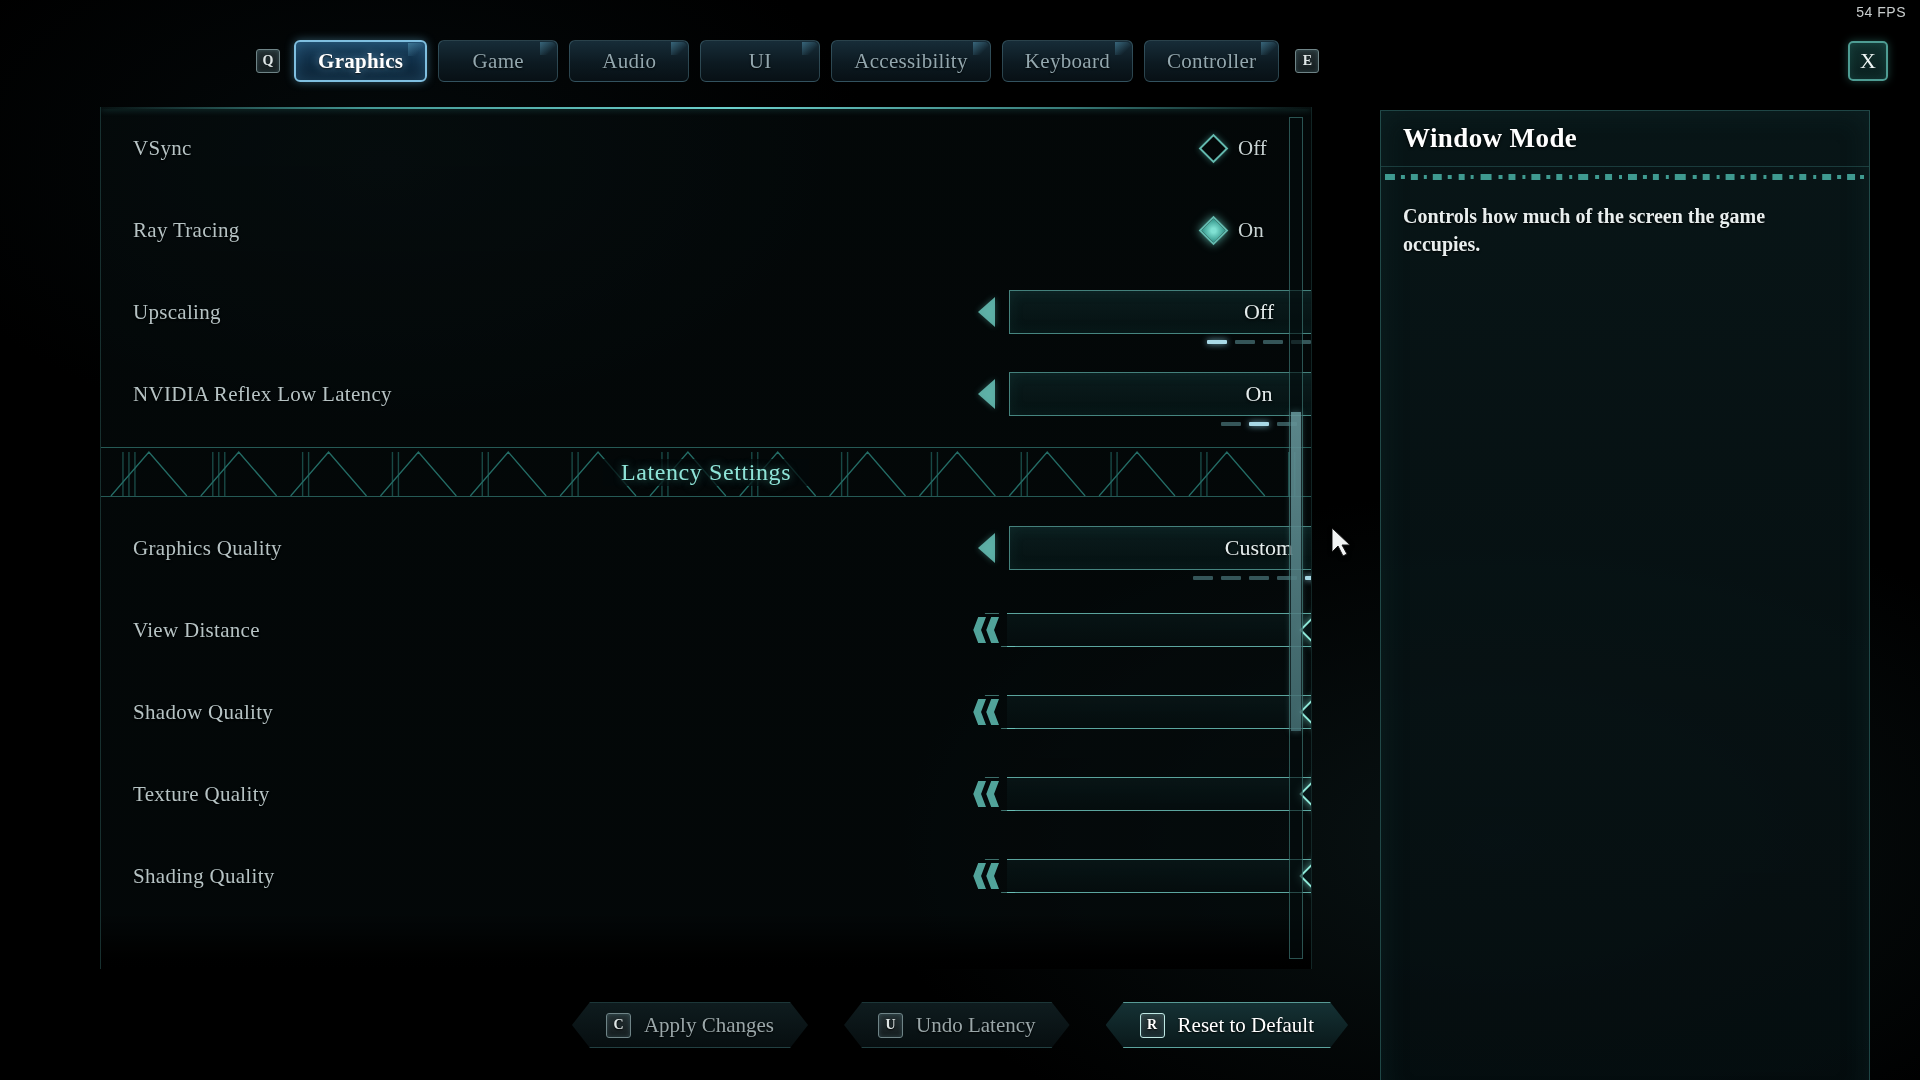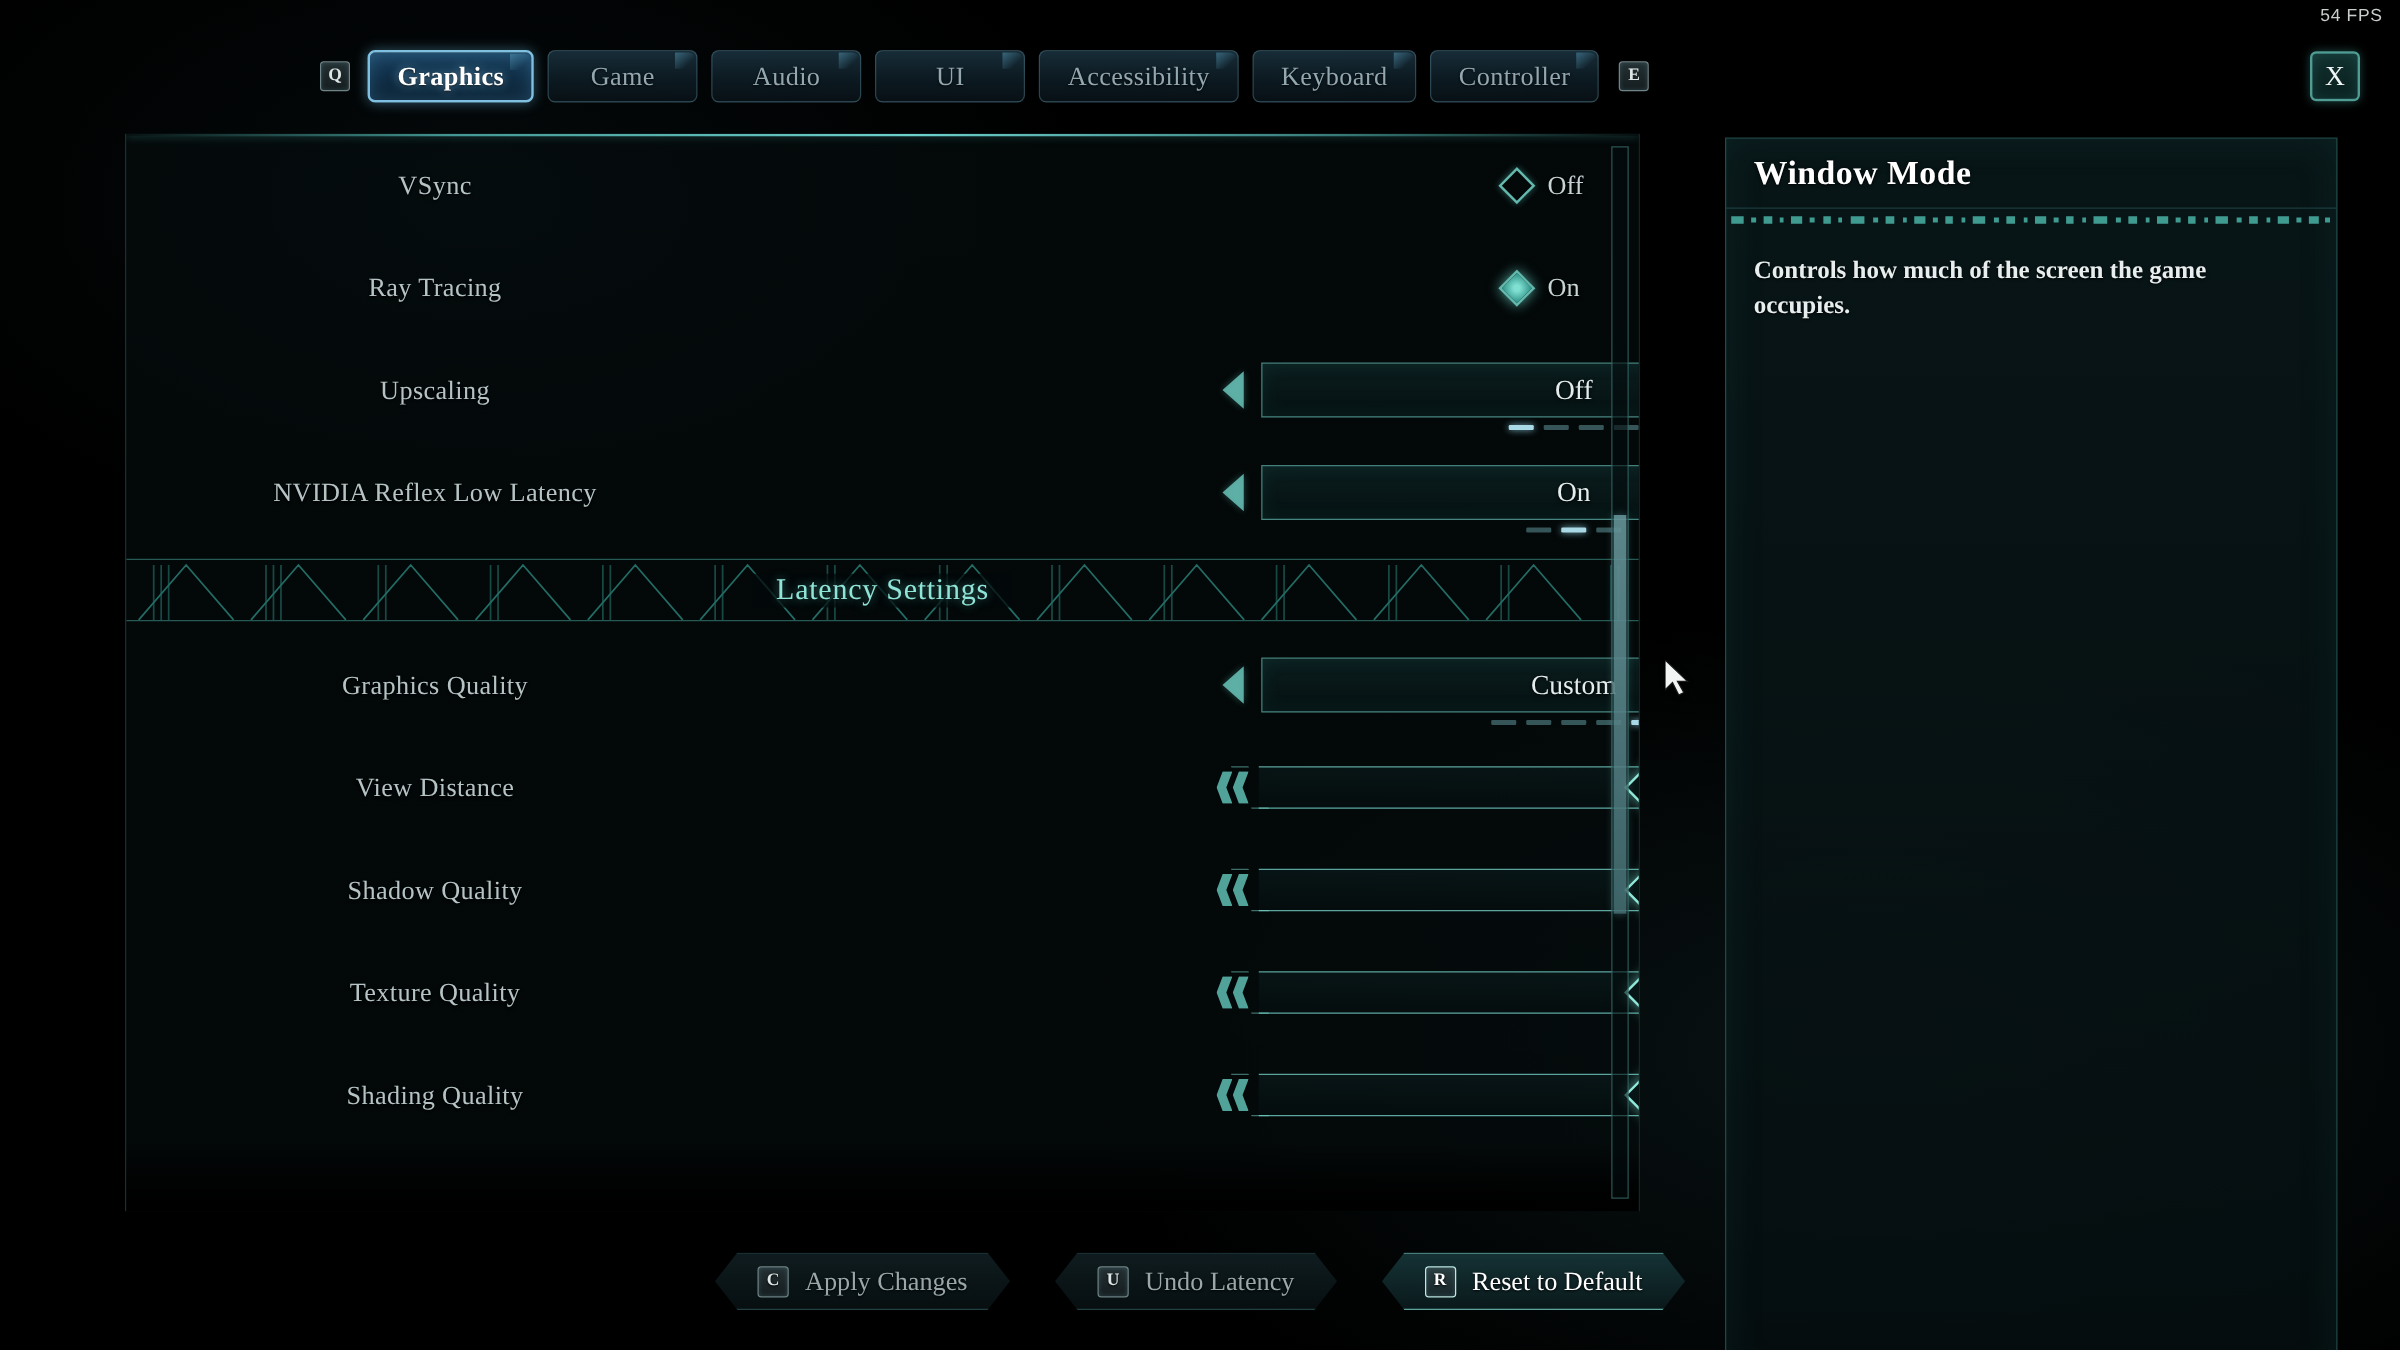--- a/index.html
+++ b/index.html
@@ -116,21 +116,20 @@
   #settings-panel {
     position: absolute;
     left: 100px;
     top: 107px;
     width: 1212px;
     height: 862px;
     border-left: 1px solid rgba(70,140,135,0.30);
     border-right: 1px solid rgba(70,140,135,0.22);
     background: linear-gradient(180deg, rgba(6,14,15,0.55) 0%, rgba(4,10,11,0.75) 100%);
     overflow: hidden;
-    text-align: center;
   }
   #settings-panel::before {
     content: "";
     position: absolute; left: 0; right: 0; top: 0; height: 2px;
     background: linear-gradient(90deg,
       rgba(70,160,155,0.05) 0%, rgba(90,200,195,0.75) 22%,
       rgba(120,230,225,0.9) 52%, rgba(90,200,195,0.6) 80%, rgba(70,160,155,0.05) 100%);
     box-shadow: 0 0 7px rgba(90,210,205,0.45);
   }
   #settings-panel::after {

